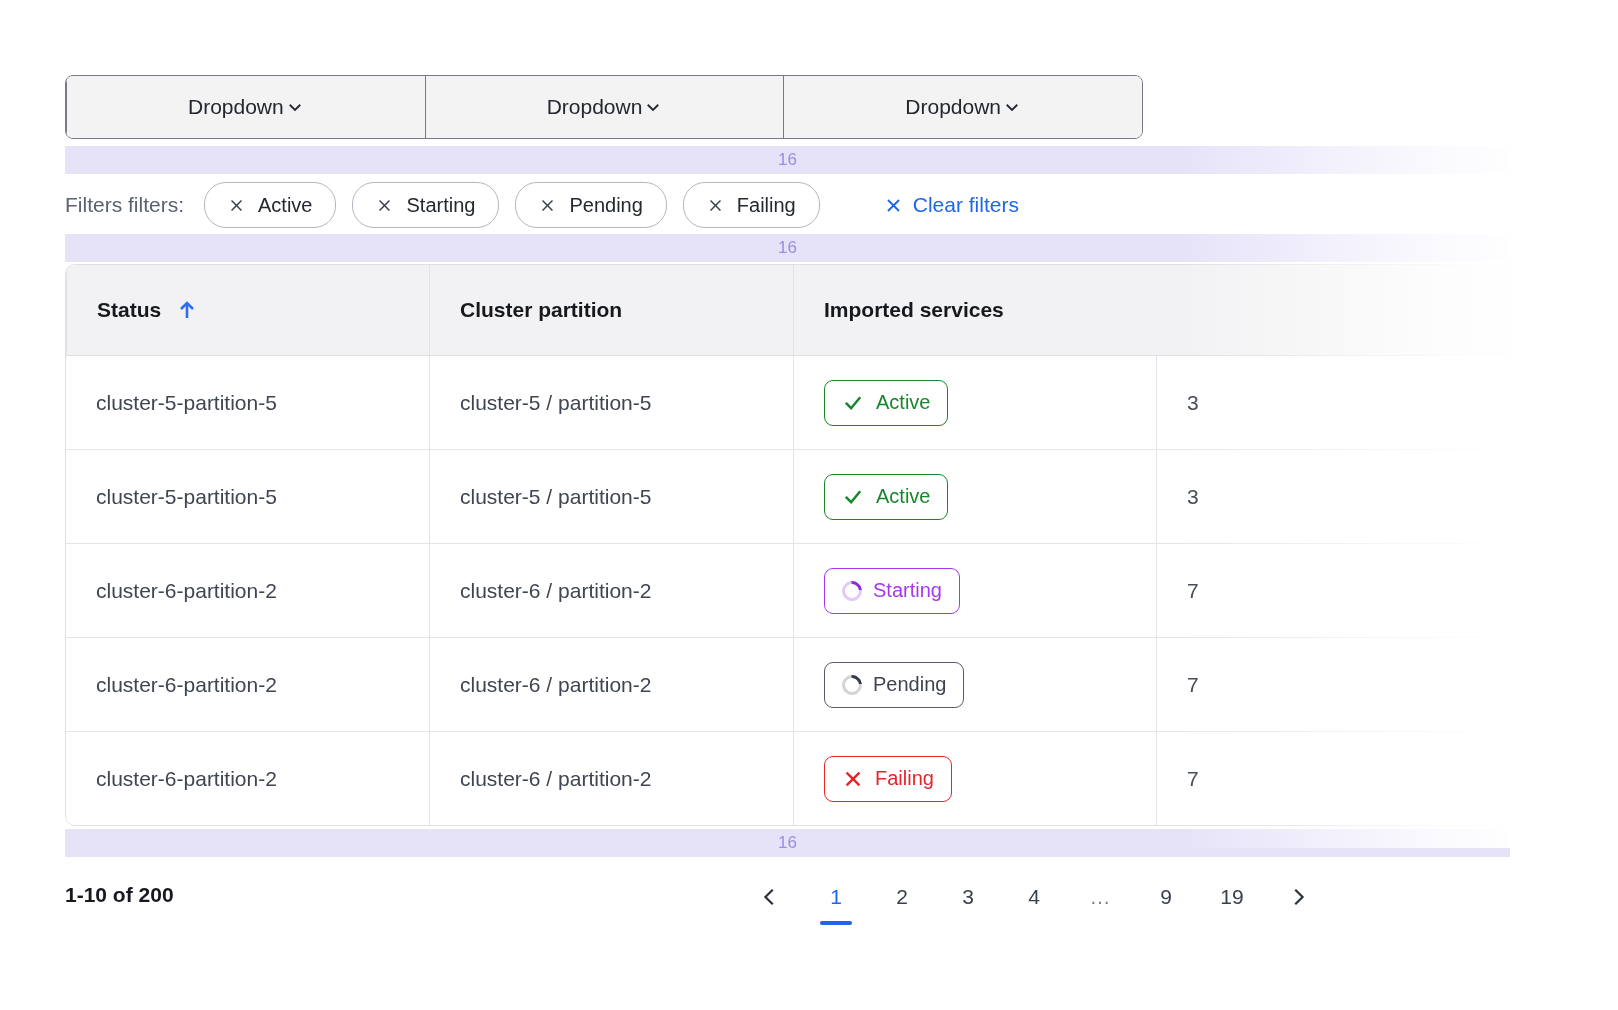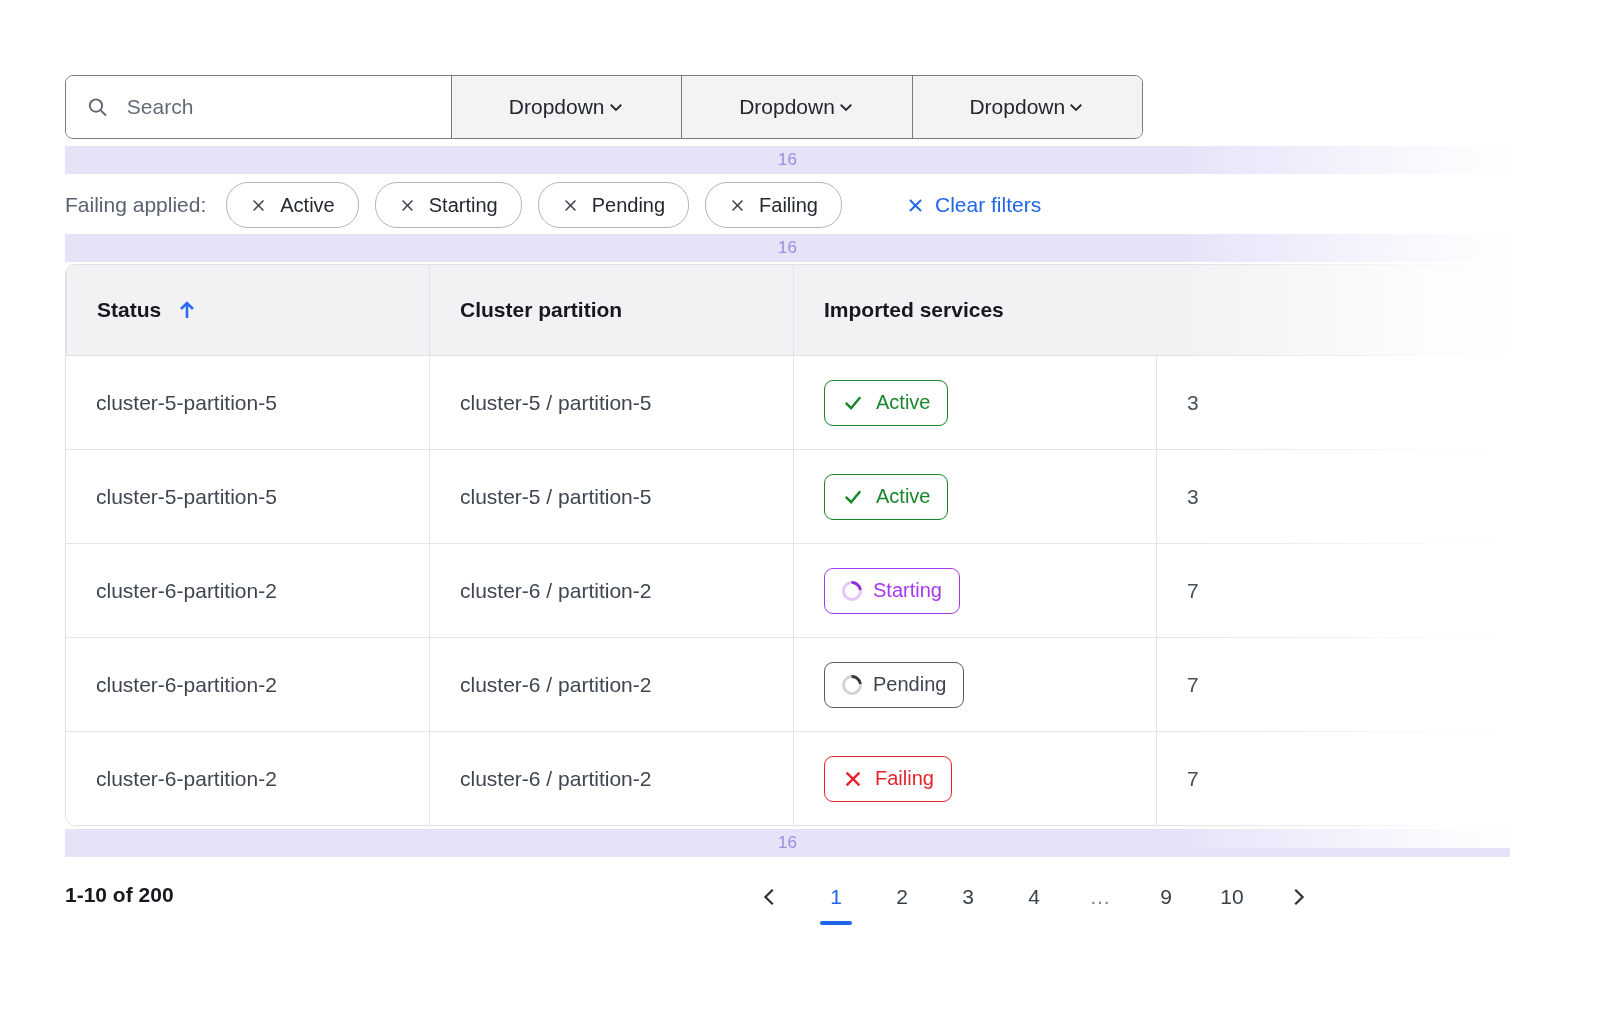--- a/index.html
+++ b/index.html
@@ -78,27 +78,20 @@
       pointer-events:none;
       background:linear-gradient(to right, rgba(255,255,255,0) 0%, rgba(255,255,255,.82) 58%, #ffffff 80%);}
 </style>
 </head>
 <body>
 
 <div class="page">
   <div class="content">
 
     <div class="toolbar">
-      <div class="search-seg">
-        <svg width="26" height="26" viewBox="0 0 24 24" fill="none" stroke="#5f6673" stroke-width="2">
-          <circle cx="10.5" cy="10.5" r="6.5"></circle>
-          <line x1="15.3" y1="15.3" x2="21" y2="21"></line>
-        </svg>
-        <input type="text" placeholder="Search" style="">
-      </div>
       <div class="dd-seg">
         <span>Dropdown</span>
         <svg width="18" height="18" viewBox="0 0 24 24" fill="none" stroke="#23272e" stroke-width="2.4">
             <polyline points="5,9 12,16 19,9"></polyline>
           </svg>
       </div>
       <div class="dd-seg">
         <span>Dropdown</span>
         <svg width="18" height="18" viewBox="0 0 24 24" fill="none" stroke="#23272e" stroke-width="2.4">
             <polyline points="5,9 12,16 19,9"></polyline>
@@ -110,21 +103,21 @@
             <polyline points="5,9 12,16 19,9"></polyline>
           </svg>
       </div>
     </div>
 
     <div class="spacer-bar" style="margin-top:7px">
       <span>16</span>
     </div>
 
     <div class="filters">
-      <span class="filters-label">Failing applied:</span>
+      <span class="filters-label">Filters filters:</span>
 
       <span class="chip">
         <svg width="17" height="17" viewBox="0 0 24 24" fill="none" stroke="#3c424d" stroke-width="2.2">
             <line x1="5" y1="5" x2="19" y2="19"></line>
             <line x1="19" y1="5" x2="5" y2="19"></line>
           </svg>
         <span>Active</span>
       </span>
       <span class="chip">
         <svg width="17" height="17" viewBox="0 0 24 24" fill="none" stroke="#3c424d" stroke-width="2.2">
@@ -257,21 +250,21 @@
           <svg width="22" height="22" viewBox="0 0 24 24" fill="none" stroke="#2b3138" stroke-width="2.4">
               <polyline points="15,4 7,12 15,20"></polyline>
             </svg>
         </span>
         <span class="pageitem current">1</span>
         <span class="pageitem">2</span>
         <span class="pageitem">3</span>
         <span class="pageitem">4</span>
         <span class="pageitem ellipsis">…</span>
         <span class="pageitem">9</span>
-        <span class="pageitem">10</span>
+        <span class="pageitem">19</span>
         <span class="pagechev">
           <svg width="22" height="22" viewBox="0 0 24 24" fill="none" stroke="#2b3138" stroke-width="2.4">
               <polyline points="9,4 17,12 9,20"></polyline>
             </svg>
         </span>
       </div>
     </div>
 
   </div>
 

